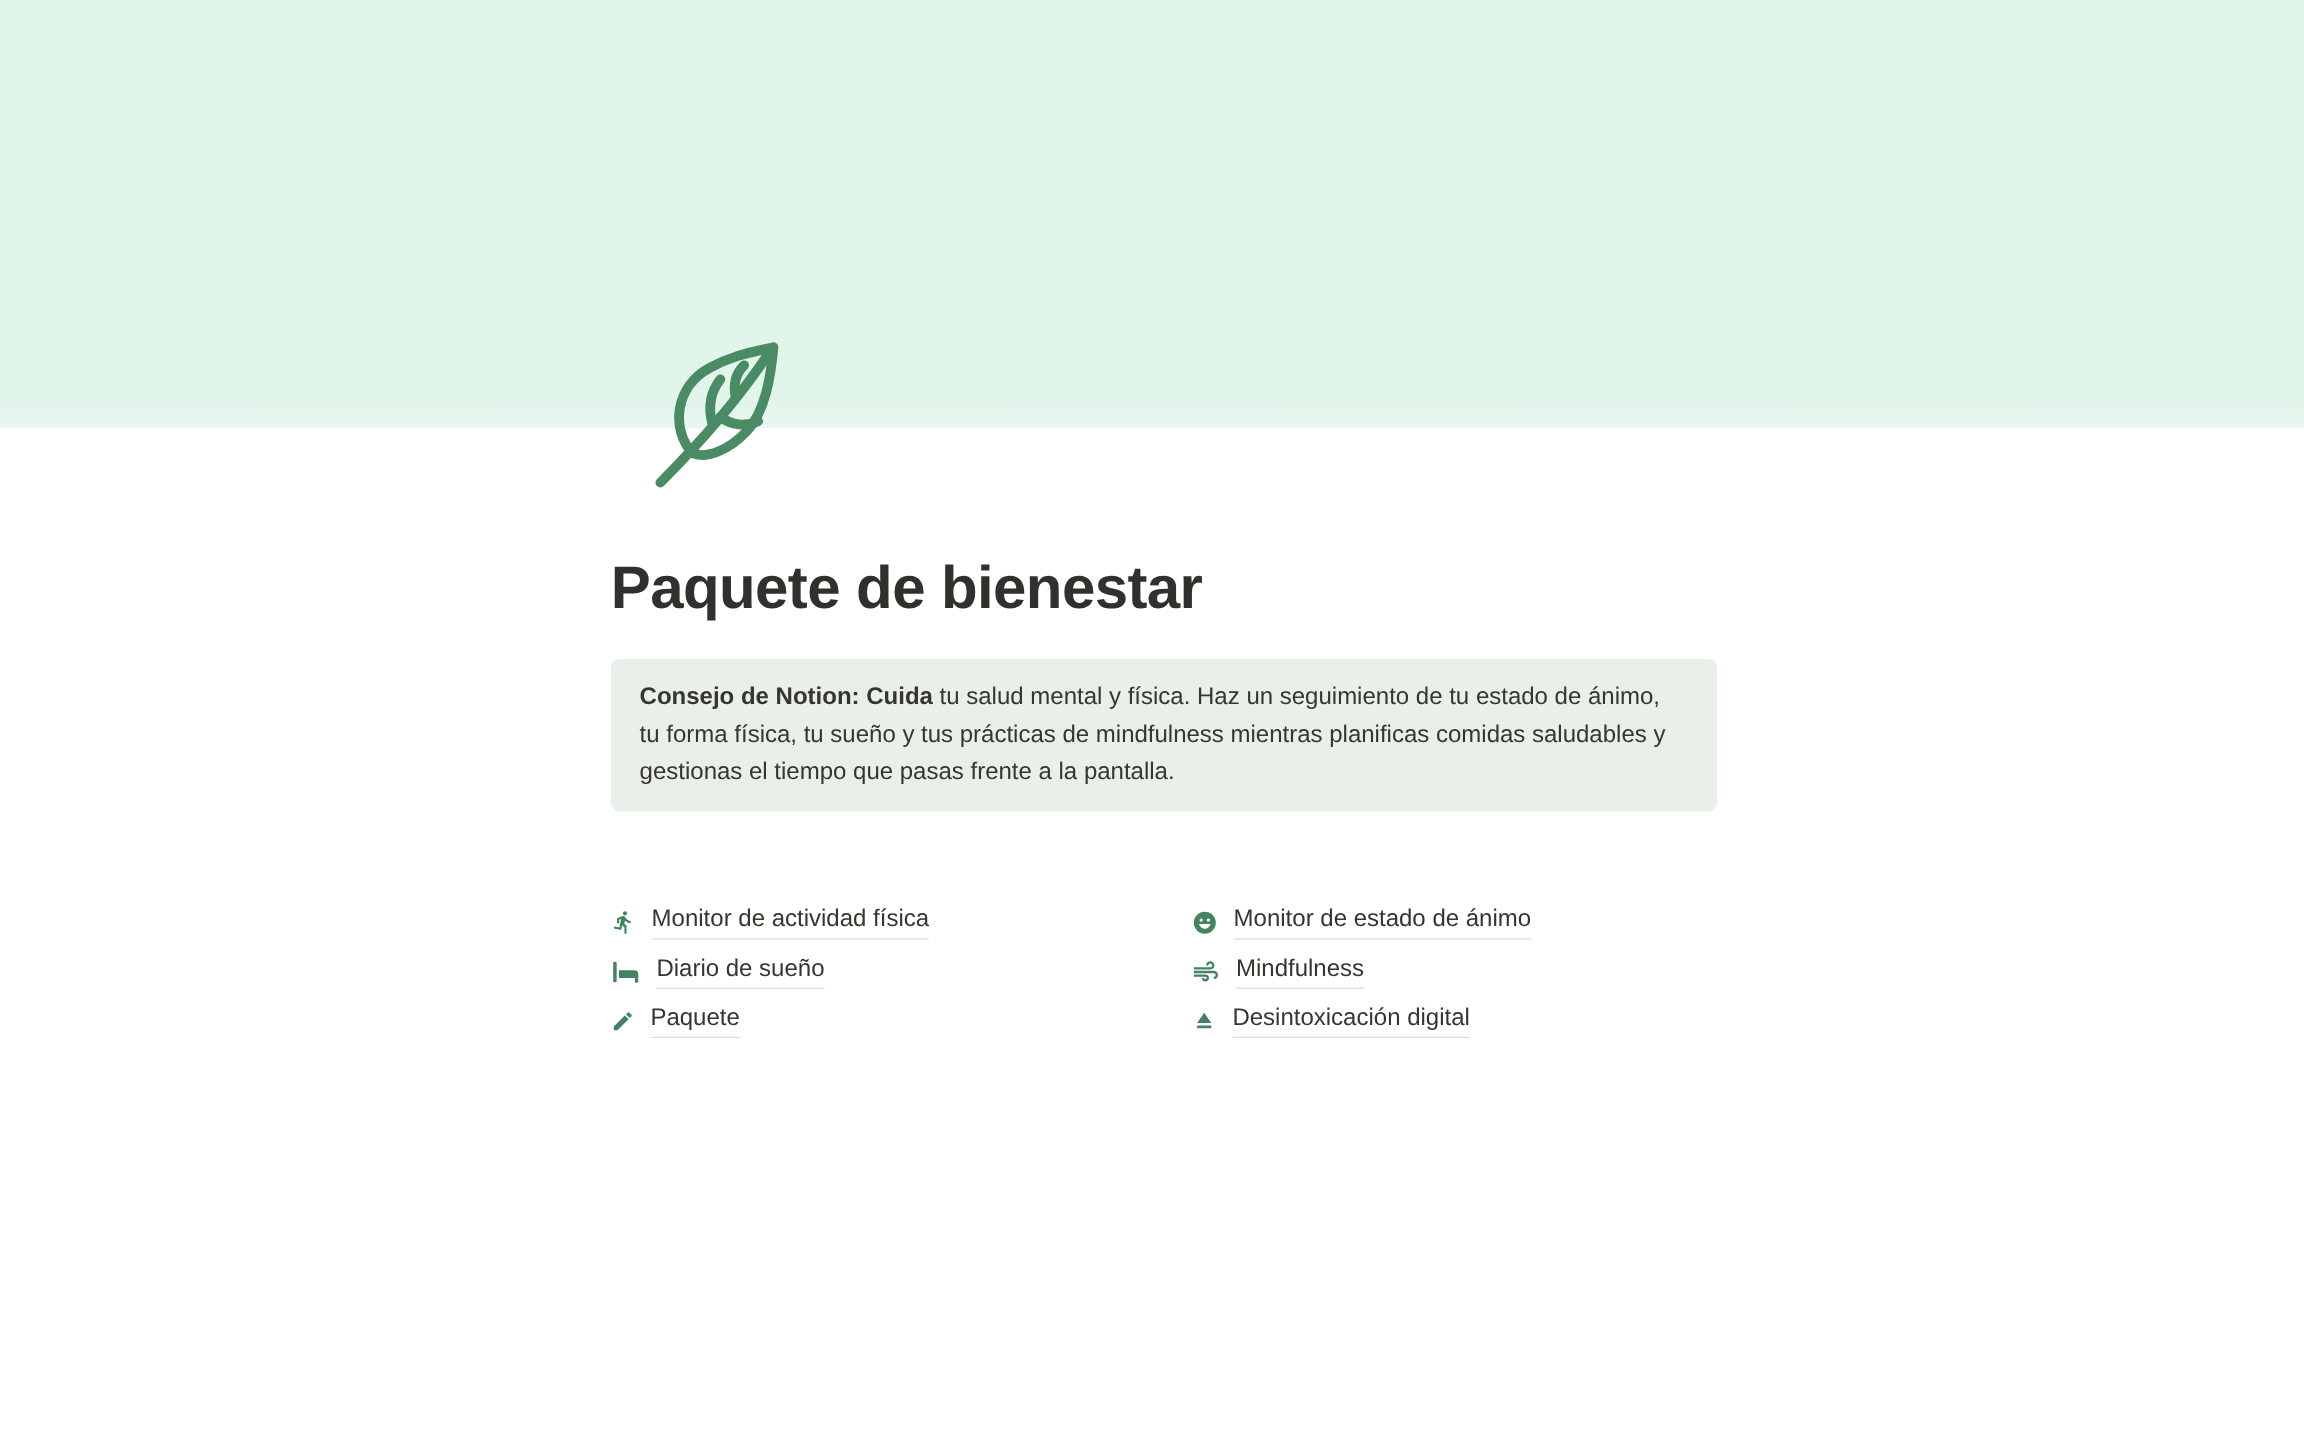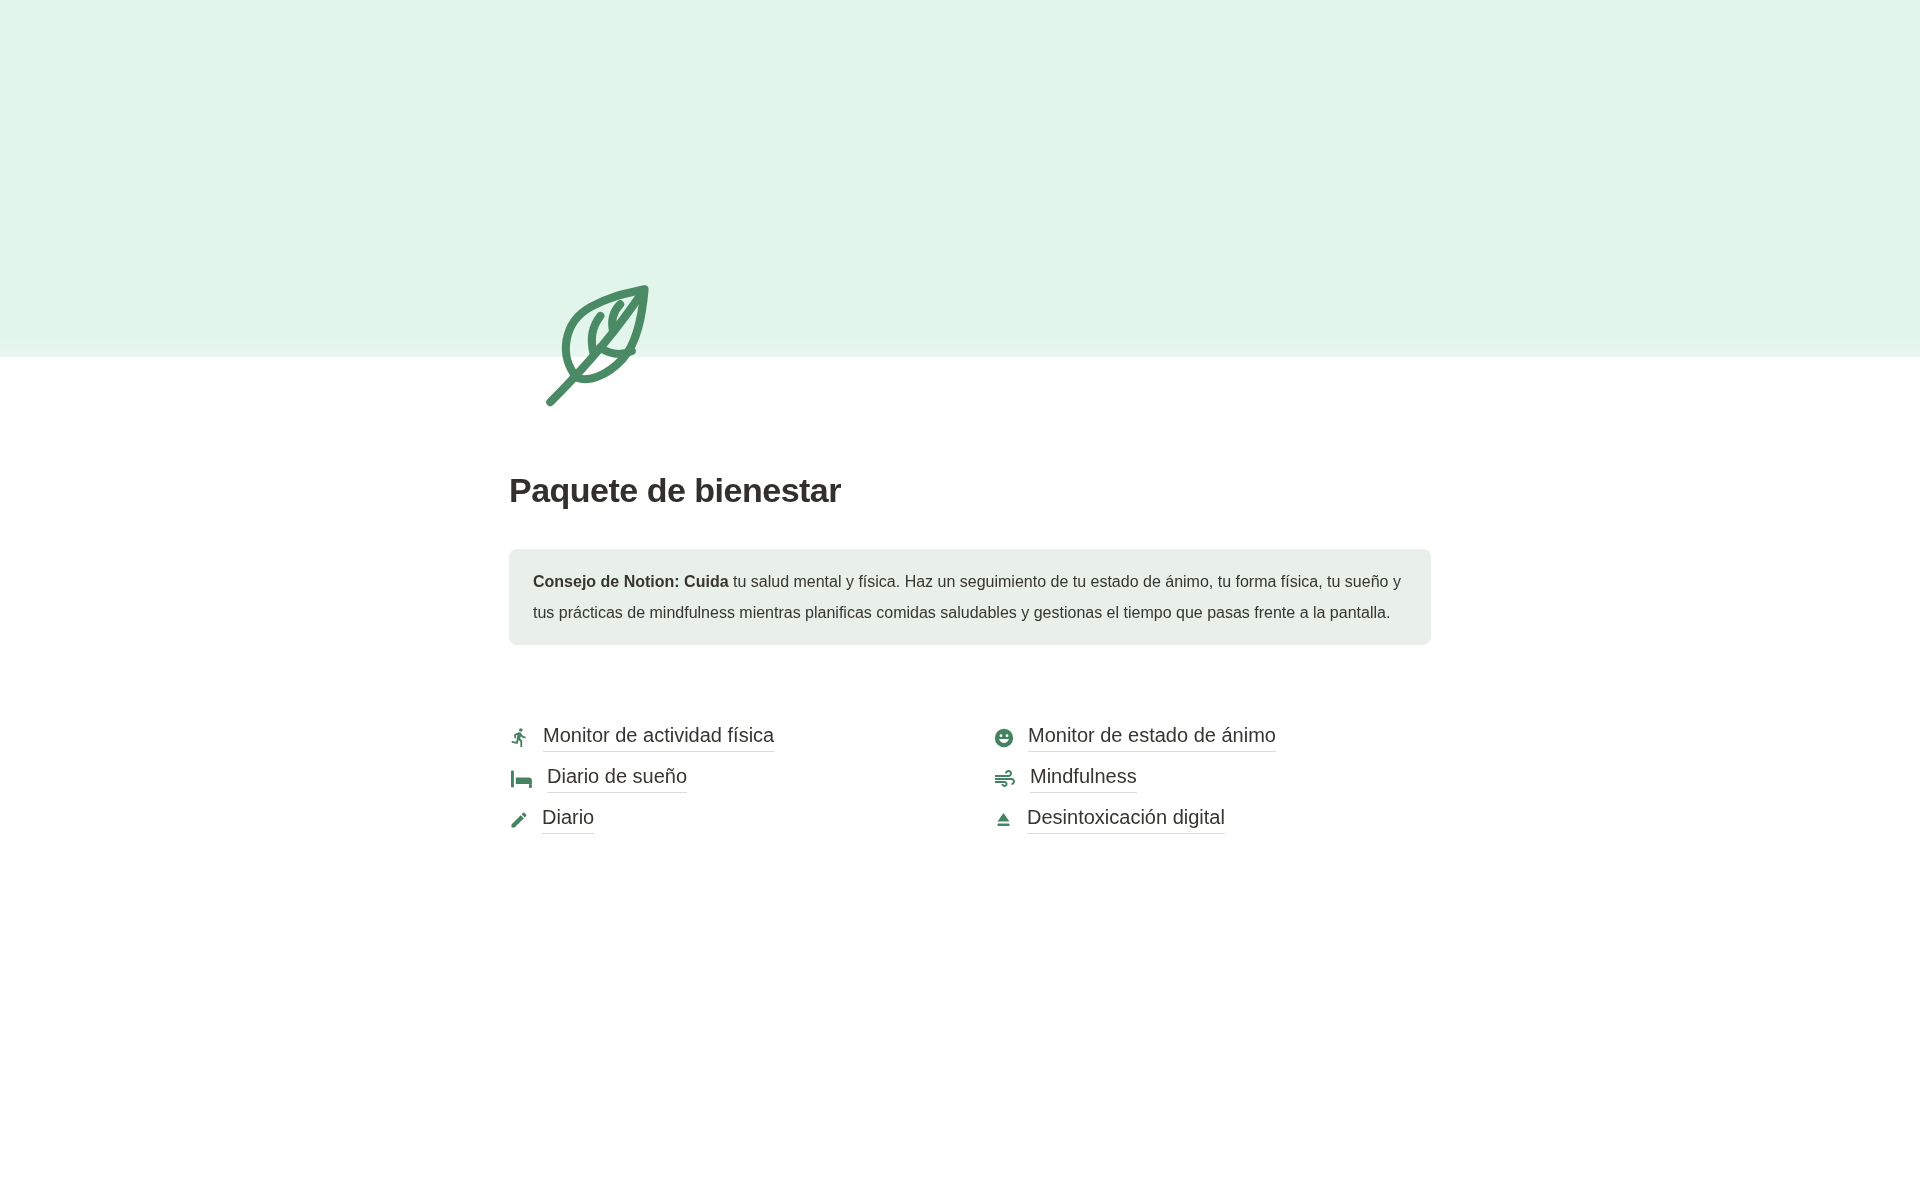--- a/index.html
+++ b/index.html
@@ -6,25 +6,25 @@
   html,body { width:1920px; height:1199px; background:#ffffff; overflow:hidden;
               font-family:"Liberation Sans", sans-serif; color:#37352f; }
 
   .banner { position:absolute; top:0; left:0; width:1920px; height:357px;
             background:linear-gradient(180deg,#e1f5eb 0%, #e1f5eb 94%, #e9f7f0 100%); }
 
   .page-icon { position:absolute; top:280px; left:538px; width:120px; height:128px; cursor:pointer; }
 
   .content { position:absolute; top:357px; left:509px; width:922px; }
 
-  .page-title { margin-top:103px; font-size:34px; line-height:60px; font-weight:700;
+  .page-title { margin-top:103px; font-size:50px; line-height:60px; font-weight:700;
                 color:#32302c; letter-spacing:-0.5px; }
 
   .callout { margin-top:29px; background:#e9f0ea; border-radius:8px;
-             padding:17px 26px 17px 24px; font-size:16px; line-height:31px; color:#37352f; }
+             padding:17px 26px 17px 24px; font-size:20px; line-height:31px; color:#37352f; }
   .callout strong { font-weight:700; }
 
   .links { margin-top:78px; display:flex; gap:46px;align-items:center; }
   .col { flex:1; }
   .link-row { display:flex; align-items:center; column-gap:13px; margin-bottom:12px; height:29px; }
   .icon { display:inline-flex; align-items:center; flex:0 0 auto; }
   .icon svg { display:block; }
   .page-link { font-size:20px; line-height:25px; color:#37352f; text-decoration:none;
                border-bottom:1px solid #dcdbd7; padding-bottom:3px; cursor:pointer; }
 </style>
@@ -73,21 +73,21 @@
         </span>
         <a class="page-link">Diario de sueño</a>
       </div>
 
       <div class="link-row">
         <span class="icon">
           <svg width="20" height="20" viewBox="0 0 24 24" fill="#448361">
               <path d="M3 17.25V21h3.75L17.81 9.94l-3.75-3.75L3 17.25zM20.71 7.04c.39-.39.39-1.02 0-1.41l-2.34-2.34c-.39-.39-1.02-.39-1.41 0l-1.83 1.83 3.75 3.75 1.83-1.83z"></path>
             </svg>
         </span>
-        <a class="page-link">Diario</a>
+        <a class="page-link">Paquete</a>
       </div>
 
     </div>
 
     <div class="col">
 
       <div class="link-row">
         <span class="icon">
           <svg width="22" height="22" viewBox="0 0 24 24">
             <circle cx="12" cy="12" r="10" fill="#448361"></circle>

